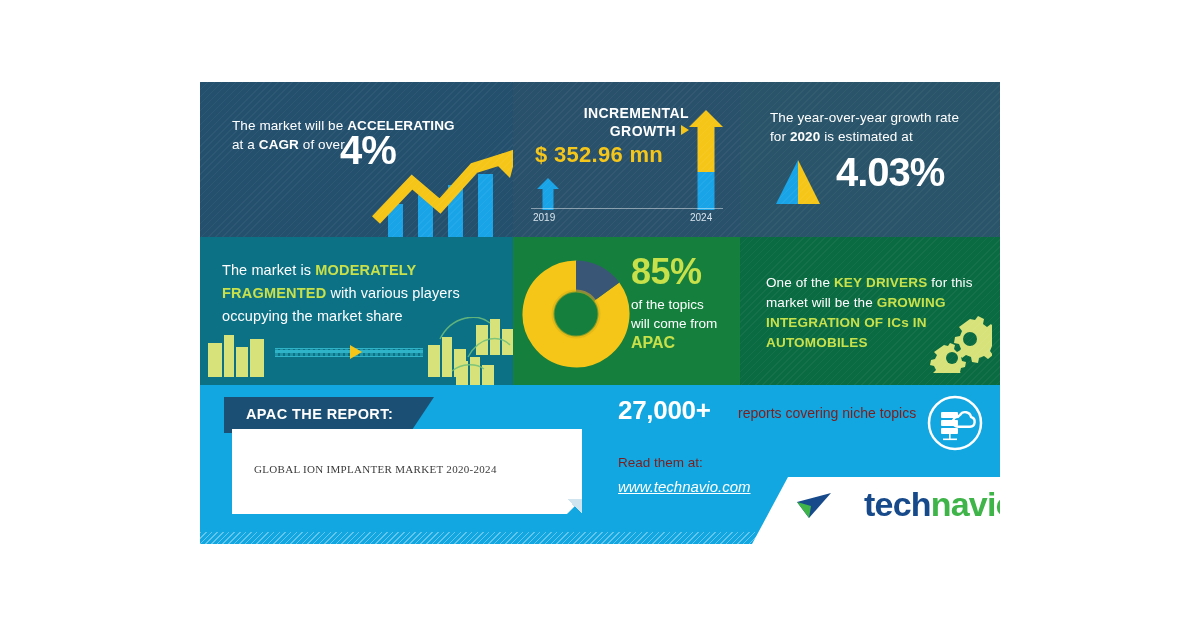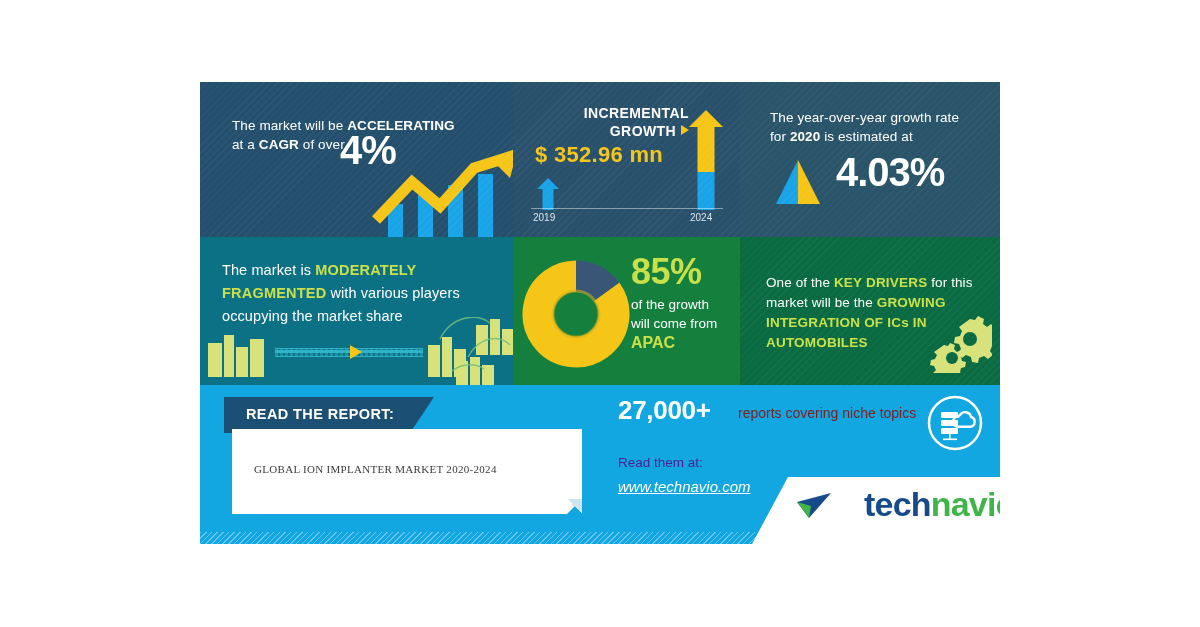--- a/index.html
+++ b/index.html
@@ -99,21 +99,21 @@
     box-shadow:0 1px 3px rgba(0,0,0,.18);
     clip-path:polygon(0 0,350px 0,350px 70px,335px 85px,0 85px);}
   .card-fold{position:absolute;left:367px;top:114px;width:15px;height:15px;
     background:linear-gradient(225deg,#cfe4ef 0 50%,transparent 50%);}
   .card span{position:absolute;left:22px;top:34px;width:320px;
     font-family:"Liberation Serif",serif;font-size:11px;color:#3b3b3b;letter-spacing:.3px;}
 
   .rep-count{position:absolute;left:418px;top:10px;font-size:26px;font-weight:bold;color:#ffffff;letter-spacing:-.3px;}
   .rep-sub{position:absolute;left:538px;top:20px;font-size:14px;color:#7f1d1d;}
   .rep-cat{position:absolute;left:418px;top:44px;font-size:14.5px;color:#ffffff;letter-spacing:.2px;}
-  .rep-read{position:absolute;left:418px;top:70px;font-size:13.5px;color:#4c1d95;}
+  .rep-read{position:absolute;left:418px;top:70px;font-size:13.5px;color:#7f1d1d;}
   .rep-url{position:absolute;left:418px;top:93px;font-size:15px;color:#ffffff;
     font-style:italic;text-decoration:underline;}
 
   .cloud-badge{position:absolute;left:727px;top:10px;width:56px;height:56px;}
 
   .logo-plate{position:absolute;left:552px;top:92px;width:248px;height:67px;background:#ffffff;
     clip-path:polygon(36px 0,248px 0,248px 67px,0 67px);}
   .logo{position:absolute;left:595px;top:106px;}
   .logo-word{position:absolute;left:640px;top:100px;font-size:34px;font-weight:bold;letter-spacing:-.8px;margin-left:24px;}
   .lw-tech{color:#174a8b;} .lw-navio{color:#3eb449;}
@@ -227,21 +227,21 @@
     </div>
 
     <div class="panel p-apac">
       <svg class="donut-wrap" viewBox="0 0 110 110">
         <circle cx="55" cy="55" r="38" fill="none" stroke="#f5c518" stroke-width="31" stroke-dasharray="202.9 35.8" transform="rotate(-36 55 55)"></circle>
         <circle cx="55" cy="55" r="38" fill="none" stroke="#3a5676" stroke-width="31" stroke-dasharray="35.8 202.9" transform="rotate(-90 55 55)"></circle>
         <circle cx="55" cy="55" r="23" fill="none" stroke="#d9b015" stroke-width="3" opacity=".55"></circle>
       </svg>
       <div class="apac-pct">85%</div>
       <div class="apac-text">
-        <span>of the growth</span><br>
+        <span>of the topics</span><br>
         <span>will come from</span><br>
         <span class="lime">APAC</span>
       </div>
     </div>
 
     <div class="panel p-driv hatch">
       <div class="txt driv-text">
         <span>One of the </span><span class="lime">KEY DRIVERS</span><span> for this market will be the </span><span class="lime">GROWING INTEGRATION OF ICs IN AUTOMOBILES</span>
       </div>
       <svg class="gears" width="62" height="58" viewBox="0 0 62 58">
@@ -249,21 +249,21 @@
           <path d="M40 4 l5 1 3-4 6 3 -1 5 4 3 4-3 4 5 -3 4 1 5 5 1 -1 6 -5 1 -2 5 3 4 -5 4 -4-3 -5 2 -1 5 -6-1 -1-5 -5-2 -4 3 -4-5 3-4 -2-5 -5-1 1-6 5-1 2-5 -3-4 z"></path>
           <circle cx="40" cy="24" r="7" fill="#0a6b42"></circle>
           <path d="M14 30 l4 1 2-3 5 2 -1 4 3 3 4-2 3 4 -3 3 1 4 4 1 -1 5 -4 1 -1 4 2 3 -4 3 -3-2 -4 1 -1 4 -5-1 -1-4 -4-2 -3 3 -4-4 3-3 -2-4 -4-1 1-5 4-1 2-4 -3-3 z"></path>
           <circle cx="22" cy="43" r="6" fill="#0a6b42"></circle>
         </g>
       </svg>
     </div>
 
     <div class="panel p-foot">
       <div class="ribbon">
-        <span>READ THE REPORT:</span>
+        <span>APAC THE REPORT:</span>
       </div>
       <div class="card">
         <span>GLOBAL ION IMPLANTER MARKET 2020-2024</span>
       </div>
       <div class="card-fold"></div>
 
       <div class="rep-count">27,000+</div>
       <div class="rep-sub">reports covering niche topics</div>
       <div class="rep-read">Read them at:</div>
       <div class="rep-url">www.technavio.com</div>

